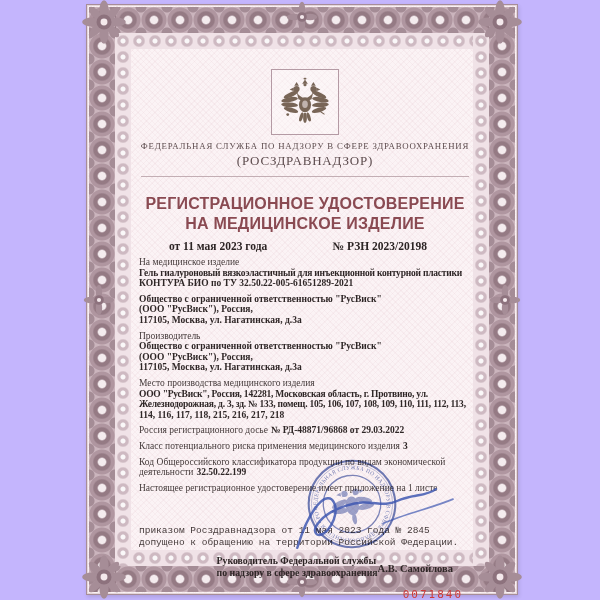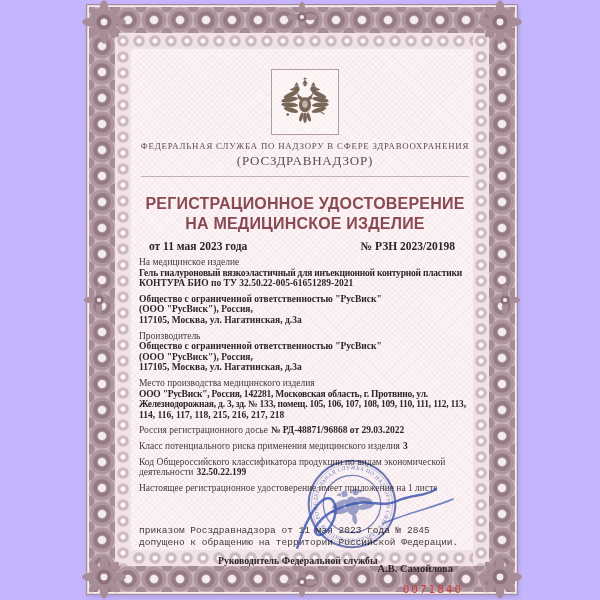--- a/index.html
+++ b/index.html
@@ -48,21 +48,21 @@
   .emblem-box{width:66px;height:64px;margin:20px auto 6px auto;border:1px solid #b49aa4;
               display:flex;align-items:center;justify-content:center;background:rgba(255,255,255,.25);}
   .agency{font-size:8.8px;letter-spacing:.8px;text-align:center;color:#5d4c4e;margin-top:4px;white-space:nowrap;}
   .agency2{font-size:13px;letter-spacing:.8px;text-align:center;color:#5d4c4e;margin-top:2px;}
   .divider{height:1px;background:#c3aeb4;margin:7px 2px 0 2px;}
   .title{font-family:"Liberation Sans", sans-serif;font-weight:bold;text-align:center;
          color:#8a4a52;font-size:16px;letter-spacing:.2px;}
   .title.t1{margin-top:18px;} .title.t2{margin-top:2px;}
   .datenum{display:flex;justify-content:space-between;margin-top:7px;font-weight:bold;
            font-size:11.5px;color:#2c2424;}
-  .datenum .d{margin-left:10px;} .datenum .n{margin-right:16px;padding-left:47px;}
+  .datenum .d{margin-left:30px;} .datenum .n{margin-right:44px;padding-left:47px;}
   .para{margin-top:5px;font-size:9.5px;line-height:10.6px;color:#443a3a;}
   .para .b{font-weight:bold;color:#2e2626;}
   .tight{letter-spacing:-0.22px;white-space:nowrap;}
   .iv{font-weight:bold;color:#2e2626;margin-left:3px;}
   .order{margin-top:32px;font-size:9.5px;line-height:11.5px;color:#443a3a;font-family:Liberation Mono, monospace;}
   .signer-row{display:flex;justify-content:flex-end;align-items:flex-start;margin-top:7px;}
   .signer-title{font-weight:bold;font-size:9.8px;line-height:12px;color:#2e2626;}
   .signer-name{font-weight:bold;font-size:10.5px;color:#2e2626;margin-top:8px;margin-right:18px;}
   .serial{text-align:right;margin-top:9px;margin-right:8px;color:#cf3a3a;
           font-family:"DejaVu Sans Mono", monospace;font-size:11px;letter-spacing:2px;}
@@ -279,20 +279,21 @@
       <div class="para">Настоящее регистрационное удостоверение имеет приложение на 1 листе</div>
 
       <div class="order">
         <div>приказом Росздравнадзора от 11 мая 2023 года № 2845</div>
         <div>допущено к обращению на территории Российской Федерации.</div>
       </div>
 
       <div class="signer-row">
         <div class="signer-title">
           <div>Руководитель Федеральной службы</div>
+          <div>по надзору в сфере здравоохранения</div>
         </div>
         <div class="signer-name">А.В. Самойлова</div>
       </div>
 
       <div class="serial">0071840</div>
 
       <svg class="stamp" viewBox="0 0 100 100">
         <circle cx="50" cy="50" r="46" fill="none" stroke="#4356a5" stroke-width="2.2" opacity="0.9"></circle>
         <circle cx="50" cy="50" r="43.2" fill="none" stroke="#4356a5" stroke-width="0.7" opacity="0.55"></circle>
         <circle cx="50" cy="50" r="30.5" fill="none" stroke="#4356a5" stroke-width="1.4" opacity="0.8"></circle>

